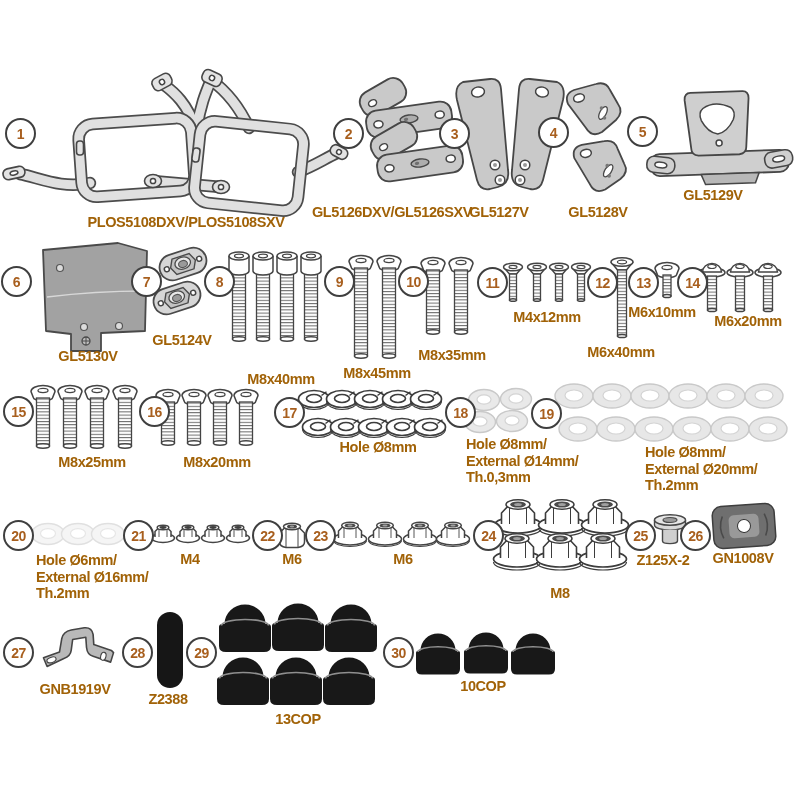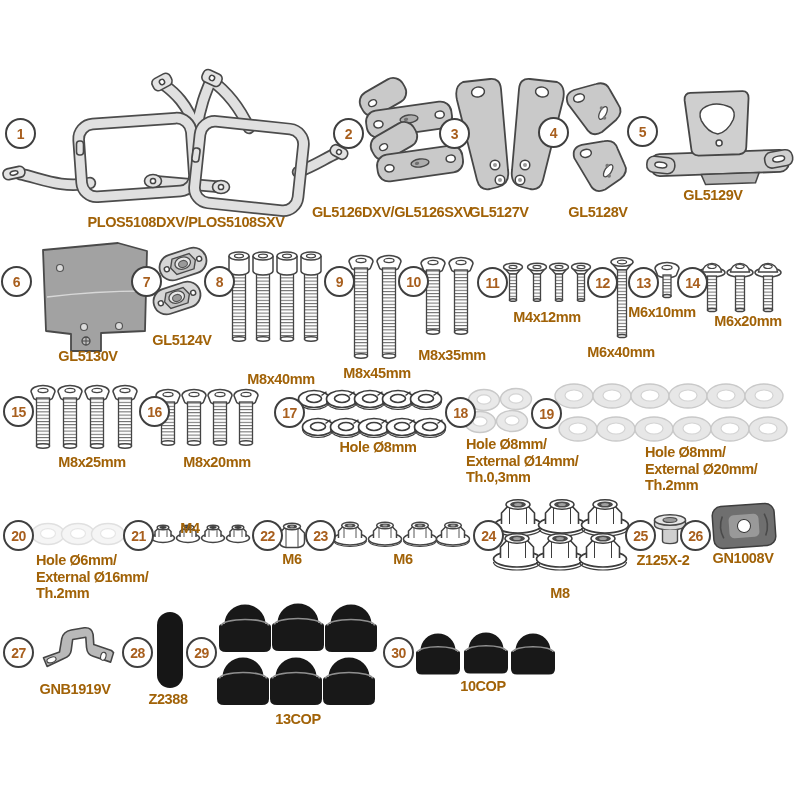--- a/index.html
+++ b/index.html
@@ -549,21 +549,21 @@
         <div>External Ø20mm/</div>
         <div>Th.2mm</div>
       </div>
       <div class="badge" style="left: 18px; top: 535px;">20</div>
       <div class="lbl" style="left: 36px; top: 552px;">
         <div>Hole Ø6mm/</div>
         <div>External Ø16mm/</div>
         <div>Th.2mm</div>
       </div>
       <div class="badge" style="left: 138px; top: 535px; text-align: center;">21</div>
-      <div class="lbl c" style="left: 190px; top: 520px;">
+      <div class="lbl c" style="left: 190px; top: 551px;">
         <div>M4</div>
       </div>
       <div class="badge" style="left: 267px; top: 535px;">22</div>
       <div class="lbl c" style="left: 292px; top: 551px;">
         <div>M6</div>
       </div>
       <div class="badge" style="left: 320px; top: 535px;">23</div>
       <div class="lbl c" style="left: 403px; top: 551px;">
         <div>M6</div>
       </div>

